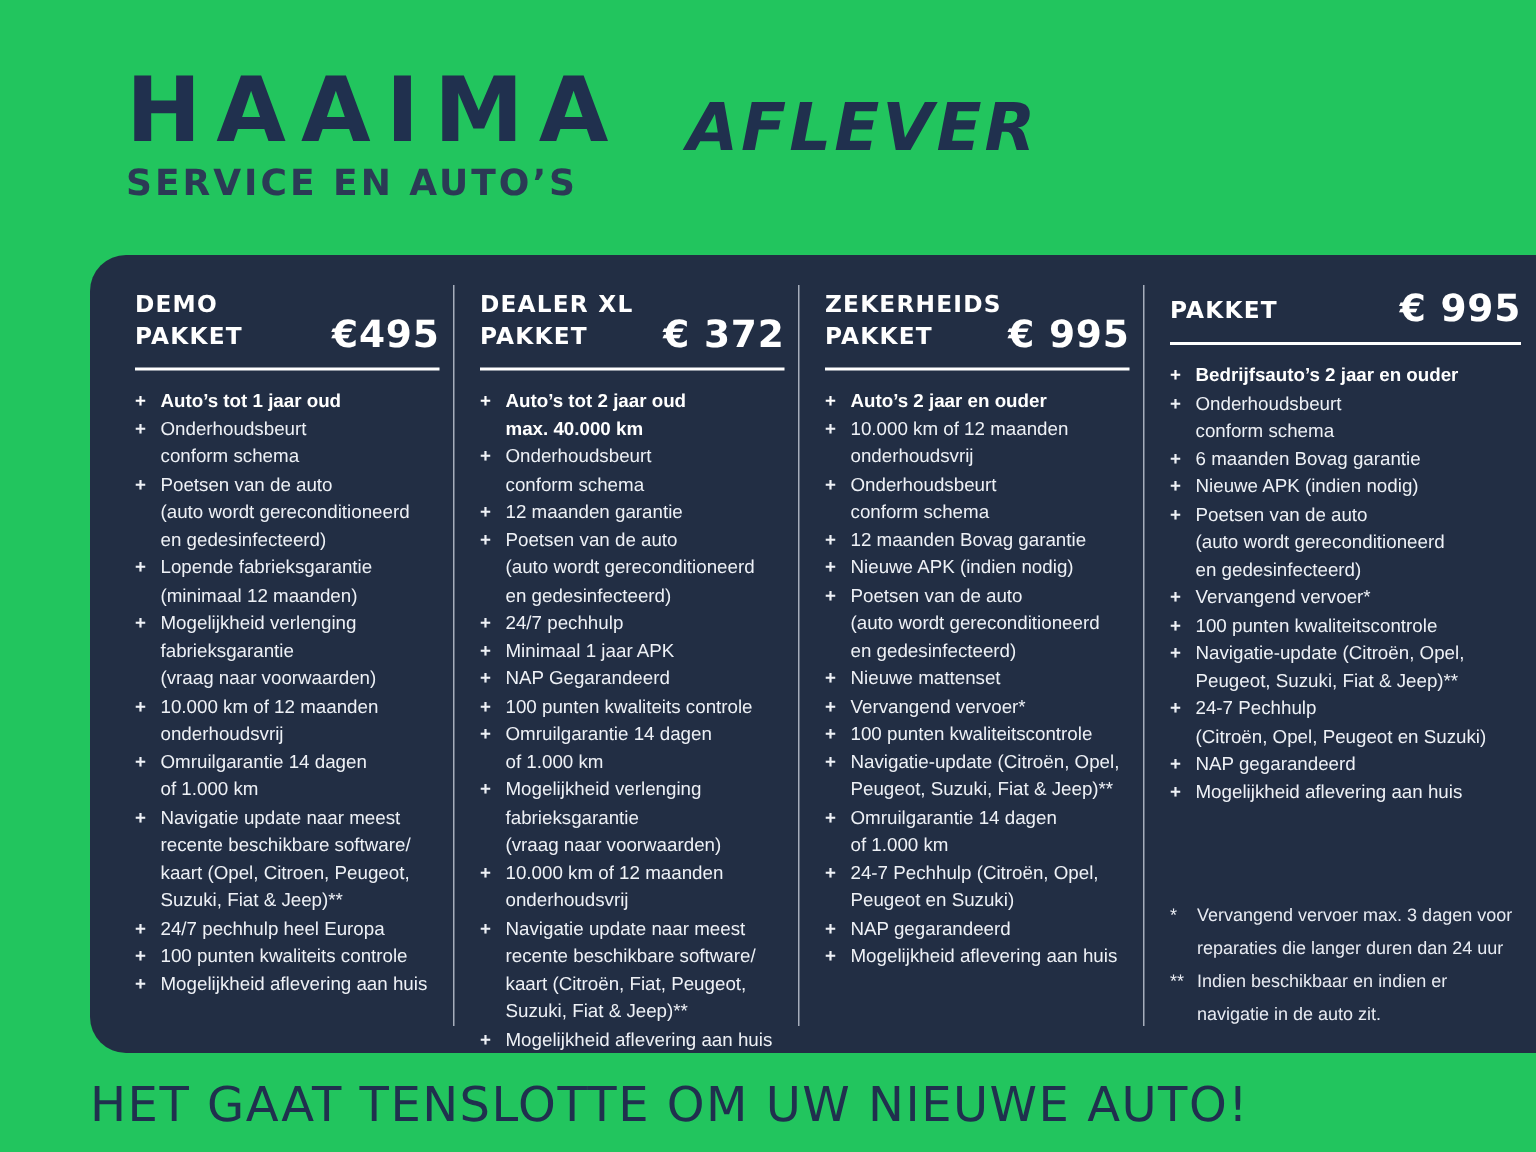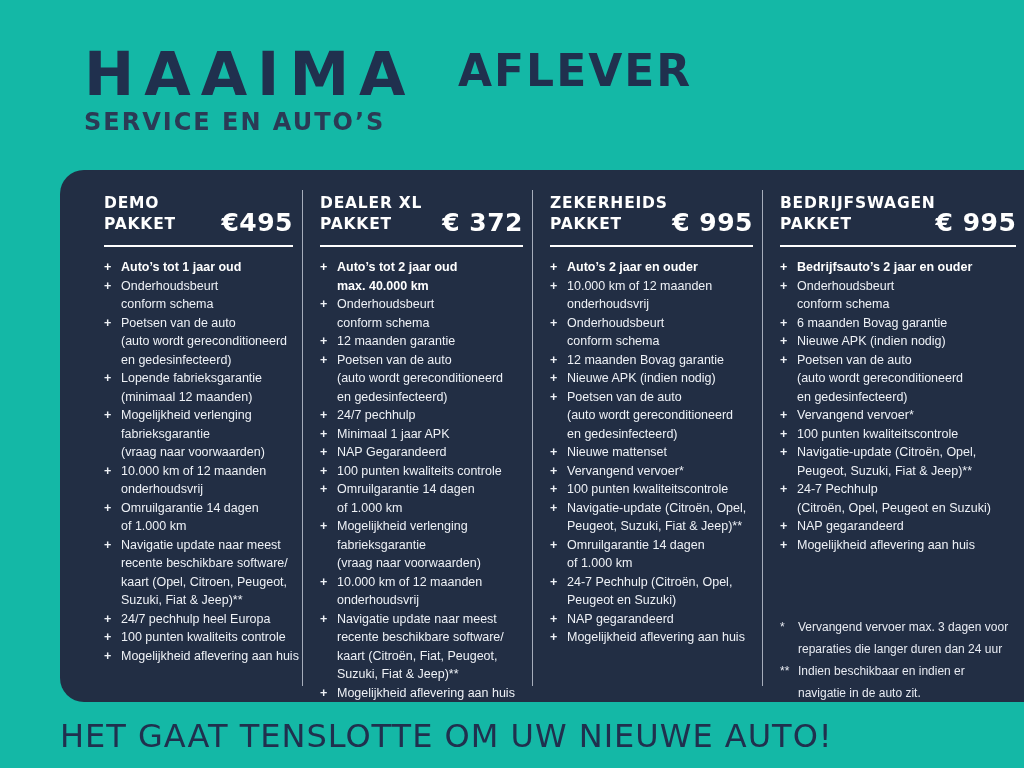--- a/index.html
+++ b/index.html
@@ -1,49 +1,50 @@
 <!DOCTYPE html>
 <html><head>
 <meta charset="utf-8">
 <style>
   * { margin: 0; padding: 0; box-sizing: border-box; }
   html, body { width: 1024px; height: 768px; background: #ffffff; overflow: hidden; }
   body { font-family: "Liberation Sans", sans-serif; }
 
-  .page { position: relative; width: 1024px; height: 768px; background: #14b8a6; }
+  .page { position: relative; width: 1024px; height: 768px; background: #22c55e; }
 
   
   .logo { position: absolute; left: 84px; top: 44px; color: #20304e; }
   .logo-name {
     font-family: "DejaVu Sans", sans-serif;
     font-weight: bold; font-size: 60px; line-height: 60px; letter-spacing: 10px;
     color: #20304e; white-space: nowrap;
   }
   .logo-tagline {
     font-family: "DejaVu Sans", sans-serif;
     font-weight: bold; font-size: 24px; line-height: 30px; letter-spacing: 2px;
     color: #2b3a55; white-space: nowrap; margin-top: 3px;
   }
   .page-title {
-    position: absolute; left: 458px; top: 48px;
+    position: absolute; left: 458px; top: 63px;
     font-family: "DejaVu Sans", sans-serif;
     font-weight: bold; font-size: 44px; line-height: 45px; letter-spacing: 2px;
     color: #20304e;
+    font-style: italic;
   }
   .page-title .title-line { display: block; white-space: nowrap; }
 
   
   .panel {
     position: absolute; left: 60px; top: 170px; width: 964px; height: 532px;
     background: #222e44; border-radius: 24px 0 0 24px;
     display: grid; grid-template-columns: 243px 230px 230px 1fr;
     color: #f1f3f8;
   }
   .package { position: relative; padding: 23px 10px 0 17px; }
-  .package:first-child { padding-left: 44px; }
+  .package:first-child { padding-left: 30px; }
   .package:not(:last-child)::after {
     content: ""; position: absolute; right: 0; top: 20px; bottom: 18px;
     width: 1px; background: #a6adbb;
   }
 
   .pkg-header { display: flex; justify-content: space-between; align-items: flex-end; }
   .pkg-name {
     font-family: "DejaVu Sans", sans-serif;
     font-weight: bold; font-size: 15.5px; line-height: 21px; letter-spacing: 0.8px;
     color: #ffffff;
@@ -386,21 +387,20 @@
             <span class="item-lines">
               <span class="line">Mogelijkheid aflevering aan huis</span>
             </span>
           </li>
         </ul>
   </div>
 
   <div class="package">
     <div class="pkg-header">
       <div class="pkg-name">
-        <span class="pkg-name-line1">BEDRIJFSWAGEN</span>
         <span class="pkg-name-line2">PAKKET</span>
       </div>
       <div class="pkg-price">€ 995</div>
     </div>
     <div class="pkg-divider"></div>
     <ul class="pkg-items">
           <li class="pkg-item bold">
             <span class="plus">+</span>
             <span class="item-lines">
               <span class="line">Bedrijfsauto’s 2 jaar en ouder</span>

